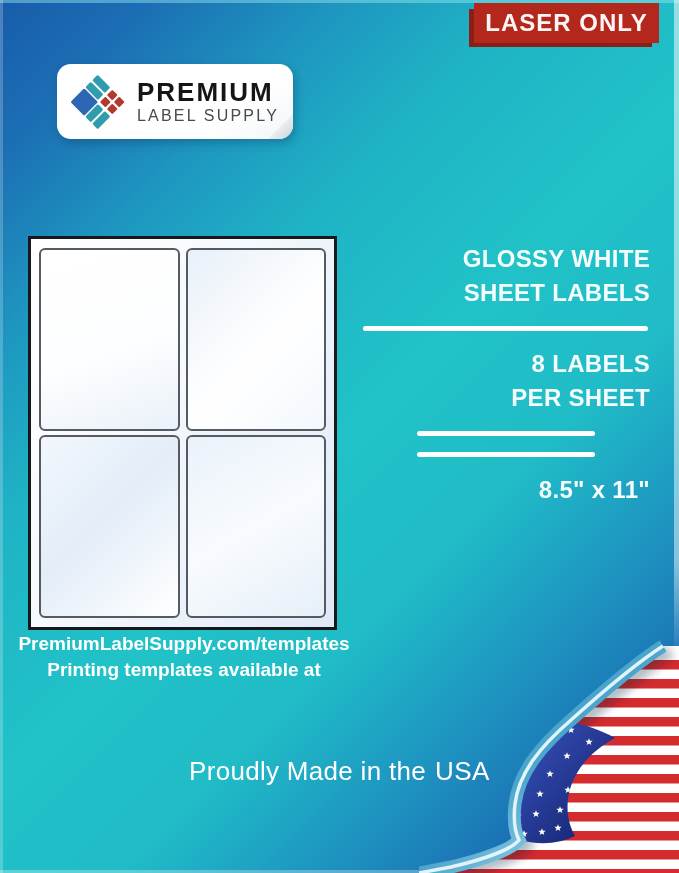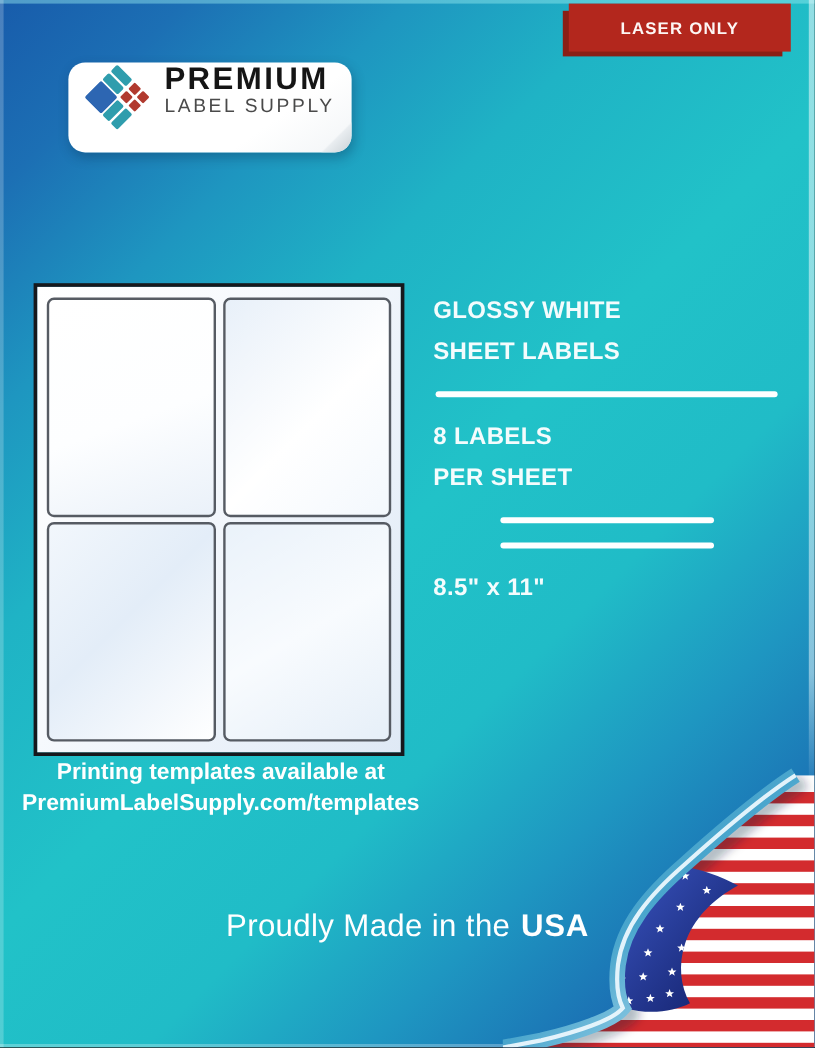--- a/index.html
+++ b/index.html
@@ -23,30 +23,30 @@
   .edge-right{right:0;top:0;width:5px;height:660px;z-index:3;
     background:linear-gradient(to bottom,rgba(240,250,252,.55) 0%,rgba(240,250,252,.5) 85%,rgba(240,250,252,0) 100%);}
   .edge-bottom{left:0;bottom:0;width:100%;height:3px;background:rgba(255,255,255,.28);}
 
   
   .badge{
     position:absolute;top:3px;right:20px;width:185px;height:40px;z-index:4;
     background:var(--badge-red);
     box-shadow:-6px 5px 0 -1px var(--badge-red-dark);
     display:flex;align-items:center;justify-content:center;
-    color:#fdf6f4;font-size:14px;font-weight:800;letter-spacing:1px;
+    color:#fdf6f4;font-size:24px;font-weight:800;letter-spacing:1px;
   }
 
   
   .sticker{
-    position:absolute;left:57px;top:52px;width:236px;height:75px;z-index:4;
+    position:absolute;left:57px;top:64px;width:236px;height:75px;z-index:4;
     background:linear-gradient(145deg,#ffffff 70%,#f2f5f7 100%);
     border-radius:14px;overflow:hidden;
     box-shadow:2px 4px 10px rgba(8,40,70,.3);
-    display:flex;align-items:flex-start;padding-left:12px;box-sizing:border-box;
+    display:flex;align-items:center;padding-left:12px;box-sizing:border-box;
   }
   .sticker .fold{
     position:absolute;right:0;bottom:0;width:26px;height:26px;
     background:linear-gradient(to top left,#c9d1d6 0%,#e9edf0 46%,rgba(255,255,255,0) 50%);
   }
   .logo-text{margin-left:10px;line-height:1;}
   .brand-top{font-size:26px;font-weight:800;letter-spacing:2px;color:#151515;}
   .brand-bottom{font-size:16px;font-weight:400;letter-spacing:2.2px;color:#4a4a4a;margin-top:3px;}
   .lm-blue{fill:var(--logo-blue);} .lm-teal{fill:var(--logo-teal);} .lm-red{fill:var(--logo-red);}
 
@@ -65,33 +65,33 @@
   .label-cell:nth-child(4){background:linear-gradient(150deg,#eaf2fa 0%,#f8fbfe 50%,#e6eff8 100%);}
 
   .note{
     position:absolute;left:8px;top:631px;width:352px;z-index:2;
     text-align:center;color:#ffffff;font-size:19px;font-weight:700;line-height:26px;
   }
 
   
   .specs-col{
     position:absolute;left:361px;top:242px;width:289px;z-index:2;
-    text-align:left;color:#f4fcfd;font-weight:700;font-size:20px;
+    text-align:right;color:#f4fcfd;font-weight:700;font-size:24px;
     line-height:34px;letter-spacing:.3px;
   }
   .divider{height:5px;border-radius:3px;background:#ffffff;margin:16px auto;}
   .divider.wide{width:285px;}
   .divider.narrow{width:178px;}
 
   .footer{
     position:absolute;left:0;top:756px;width:679px;z-index:2;
     text-align:center;color:#ffffff;font-size:26px;
   }
   .footer .prefix{font-weight:400;letter-spacing:.3px;}
-  .footer .usa{font-weight:700;margin-left:9px;letter-spacing:.5px;}
+  .footer .usa{font-weight:400;margin-left:9px;letter-spacing:.5px;}
 
   .flag{position:absolute;right:0;bottom:0;z-index:2;}
   .st-red{fill:var(--flag-red);}
 </style>
 </head>
 <body>
 
 <div class="canvas">
 
   <div class="edge edge-top"></div>
@@ -124,22 +124,22 @@
   </div>
 
   <div class="sheet">
     <div class="label-cell"></div>
     <div class="label-cell"></div>
     <div class="label-cell"></div>
     <div class="label-cell"></div>
   </div>
 
   <div class="note">
+    <div>PremiumLabelSupply.com/templates</div>
     <div>Printing templates available at</div>
-    <div>PremiumLabelSupply.com/templates</div>
   </div>
 
   <div class="specs-col">
     <div>
       <div>GLOSSY WHITE</div>
       <div>SHEET LABELS</div>
     </div>
     <div class="divider wide"></div>
     <div>
       <div>8 LABELS</div>

